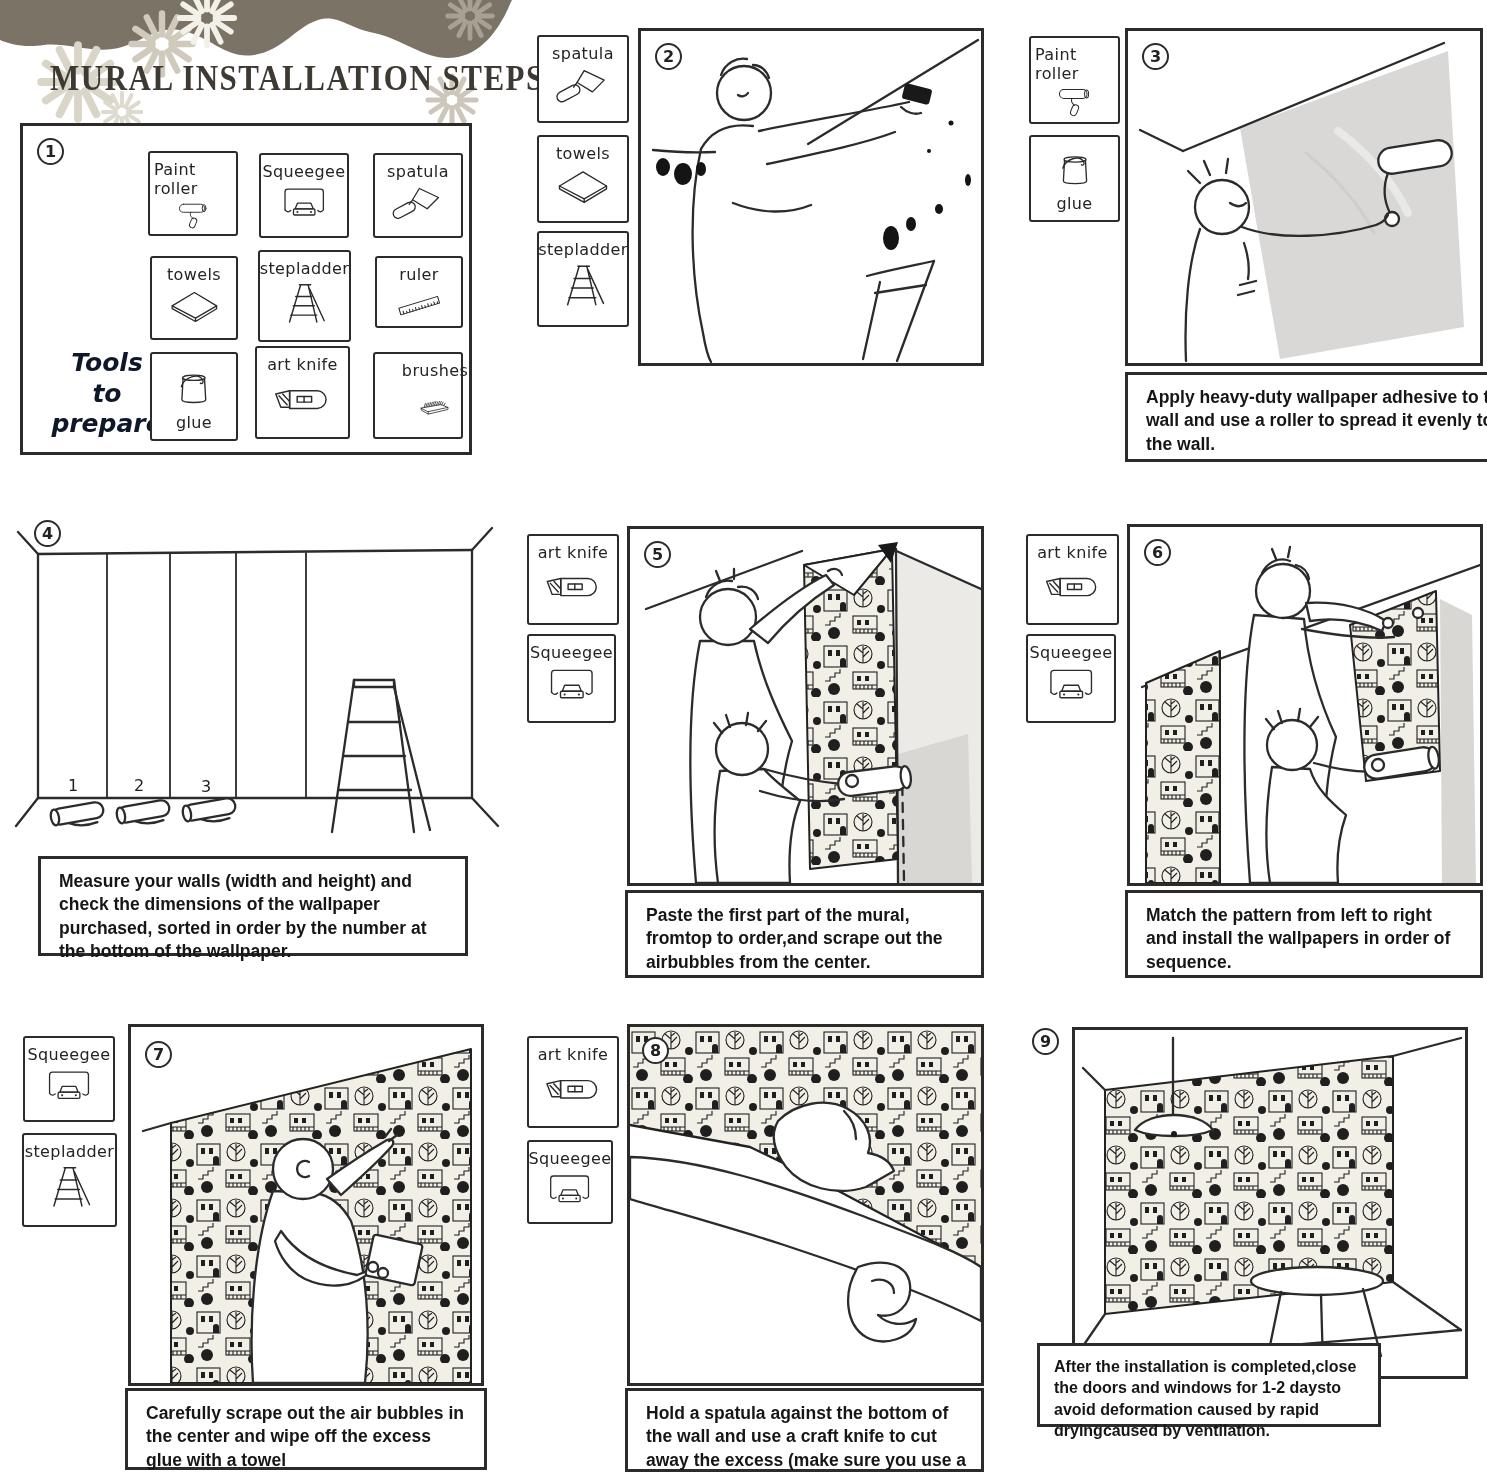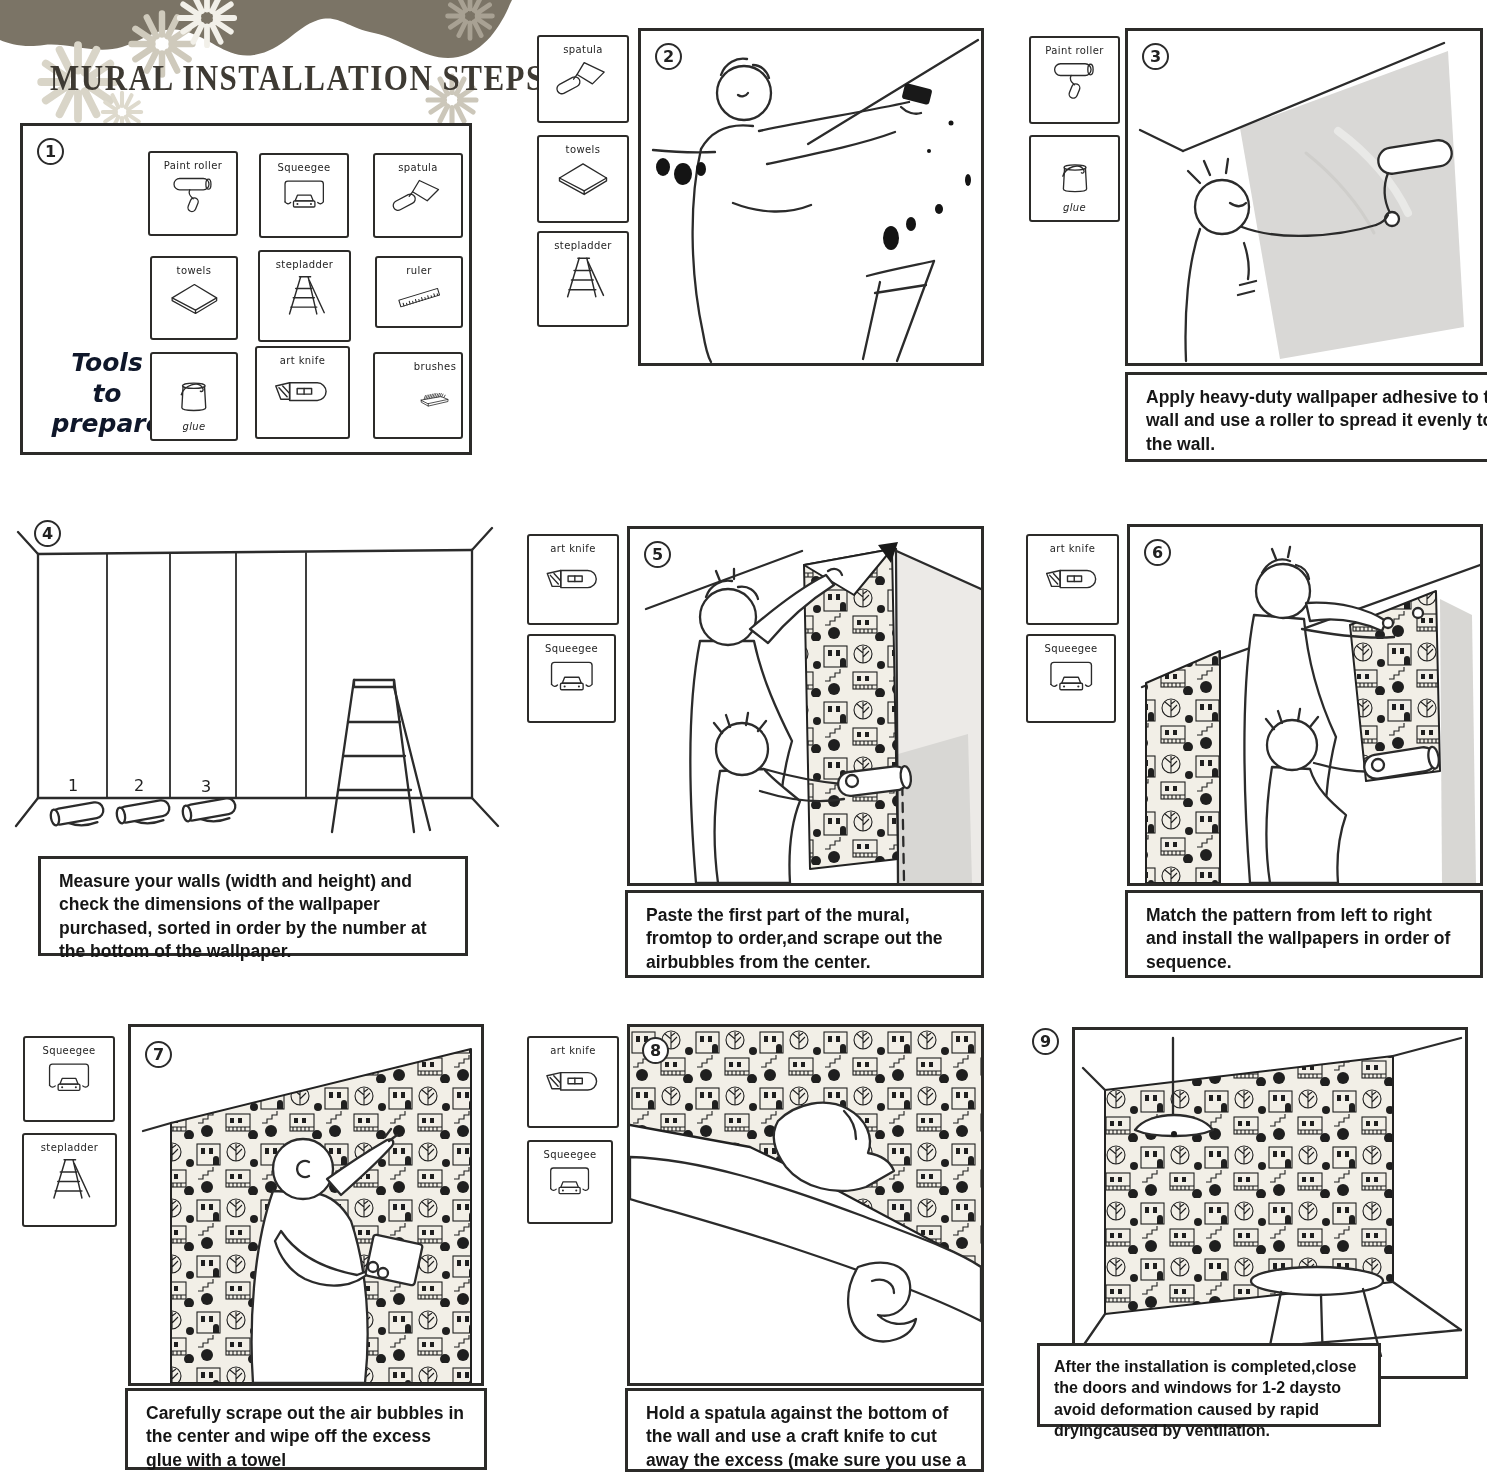--- a/index.html
+++ b/index.html
@@ -14,22 +14,22 @@
   .panel{position:absolute;border:3px solid #2c2b29;background:#fff;}
   .caption{position:absolute;border:3px solid #2c2b29;background:#fff;
            font-weight:700;font-size:17.5px;line-height:1.34;color:#161616;
            padding:11px 14px 8px 18px;}
   .caption.small{font-size:16px;padding:10px 10px 6px 14px;}
   .num{position:absolute;width:27px;height:27px;border:2.5px solid #2b2b2b;border-radius:50%;
        background:#fff;color:#222;text-align:center;z-index:5;
        font-family:"DejaVu Sans",sans-serif;font-weight:700;font-size:16px;line-height:23px;}
   .toolbox{position:absolute;border:2.5px solid #2c2b29;border-radius:3px;background:#fff;
            display:flex;flex-direction:column;align-items:center;padding:7px 4px 4px;}
-  .toolbox.label-bottom{flex-direction:column-reverse;padding:4px 1px 7px;font-style:italic;}
-  .tlabel{font-family:"DejaVu Sans",sans-serif;font-size:10px;letter-spacing:.4px;color:#242424;}
+  .toolbox.label-bottom{flex-direction:column-reverse;padding:4px 1px 7px;}
+  .tlabel{font-family:"DejaVu Sans",sans-serif;font-size:16px;letter-spacing:.4px;color:#242424;}
   .toolbox svg{width:80%;height:58%;margin-top:3px;}
   .tools-heading{position:absolute;left:28px;top:222px;width:112px;text-align:center;
                  font-family:"DejaVu Sans",sans-serif;font-style:italic;font-weight:700;
                  font-size:25px;line-height:1.22;color:#0f172a;}
   .draw{position:absolute;left:0;top:0;width:100%;height:100%;}
   .ink{stroke:#2b2b2b;stroke-width:2.3;fill:none;stroke-linecap:round;stroke-linejoin:round;}
   text.hand{font-family:"DejaVu Sans",sans-serif;font-size:16px;fill:#222;stroke:none;}
 </style>
 </head>
 <body>

